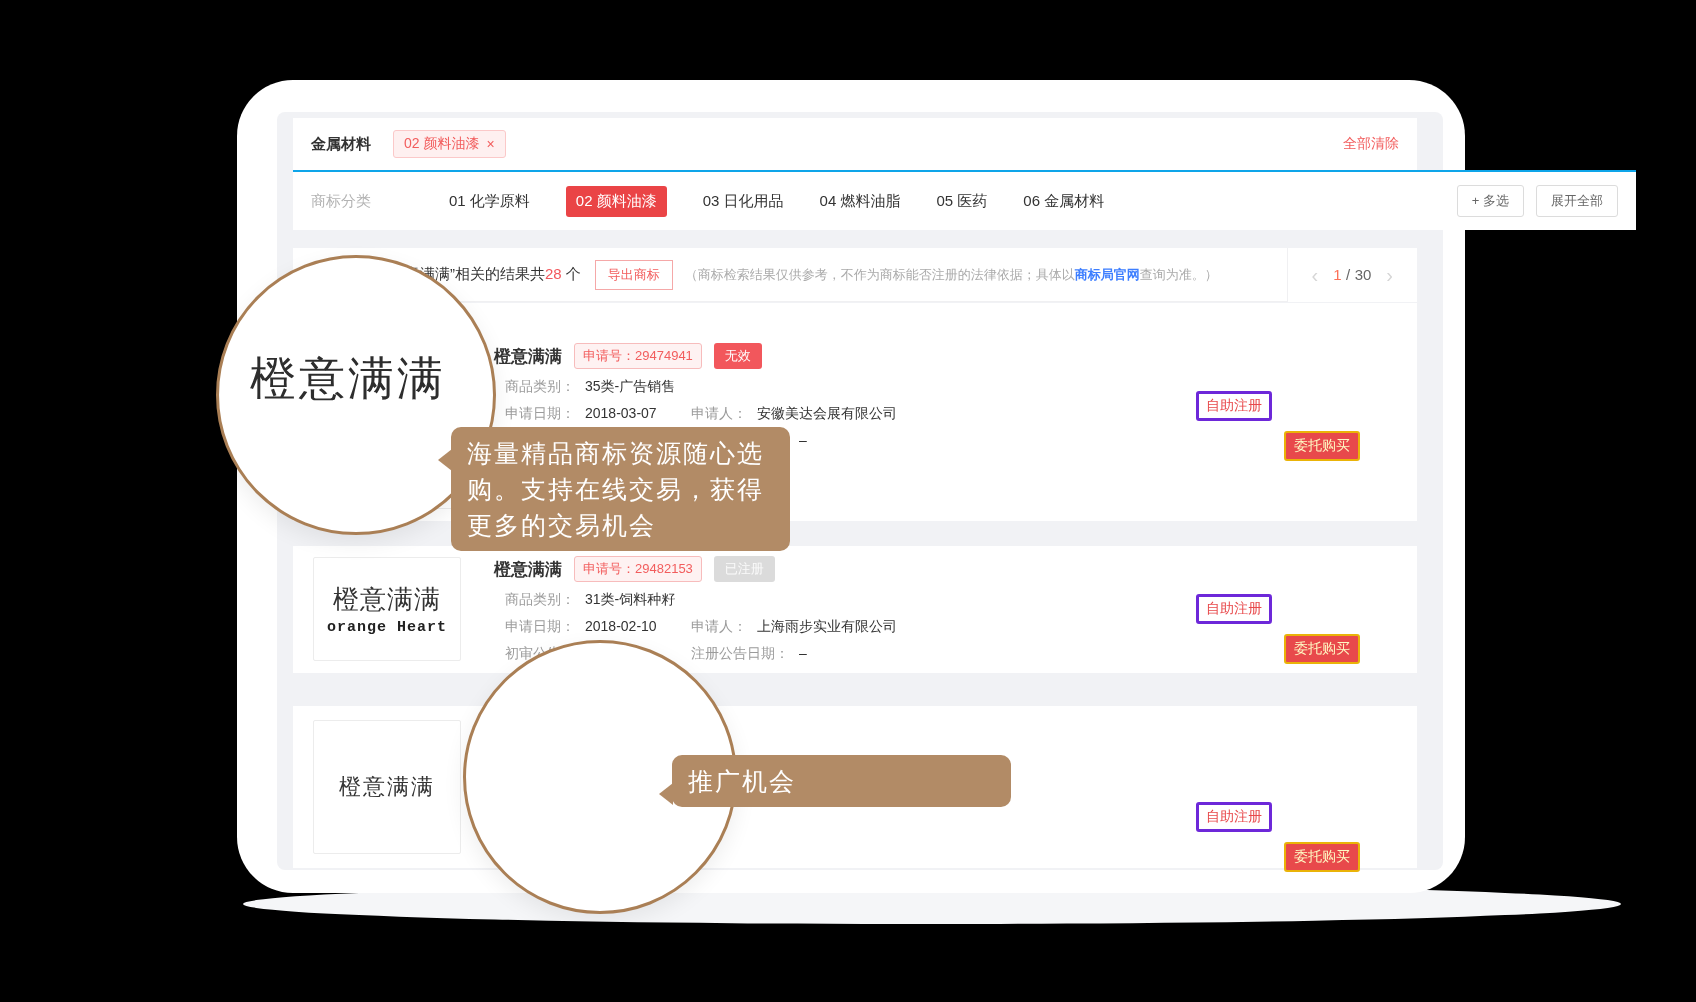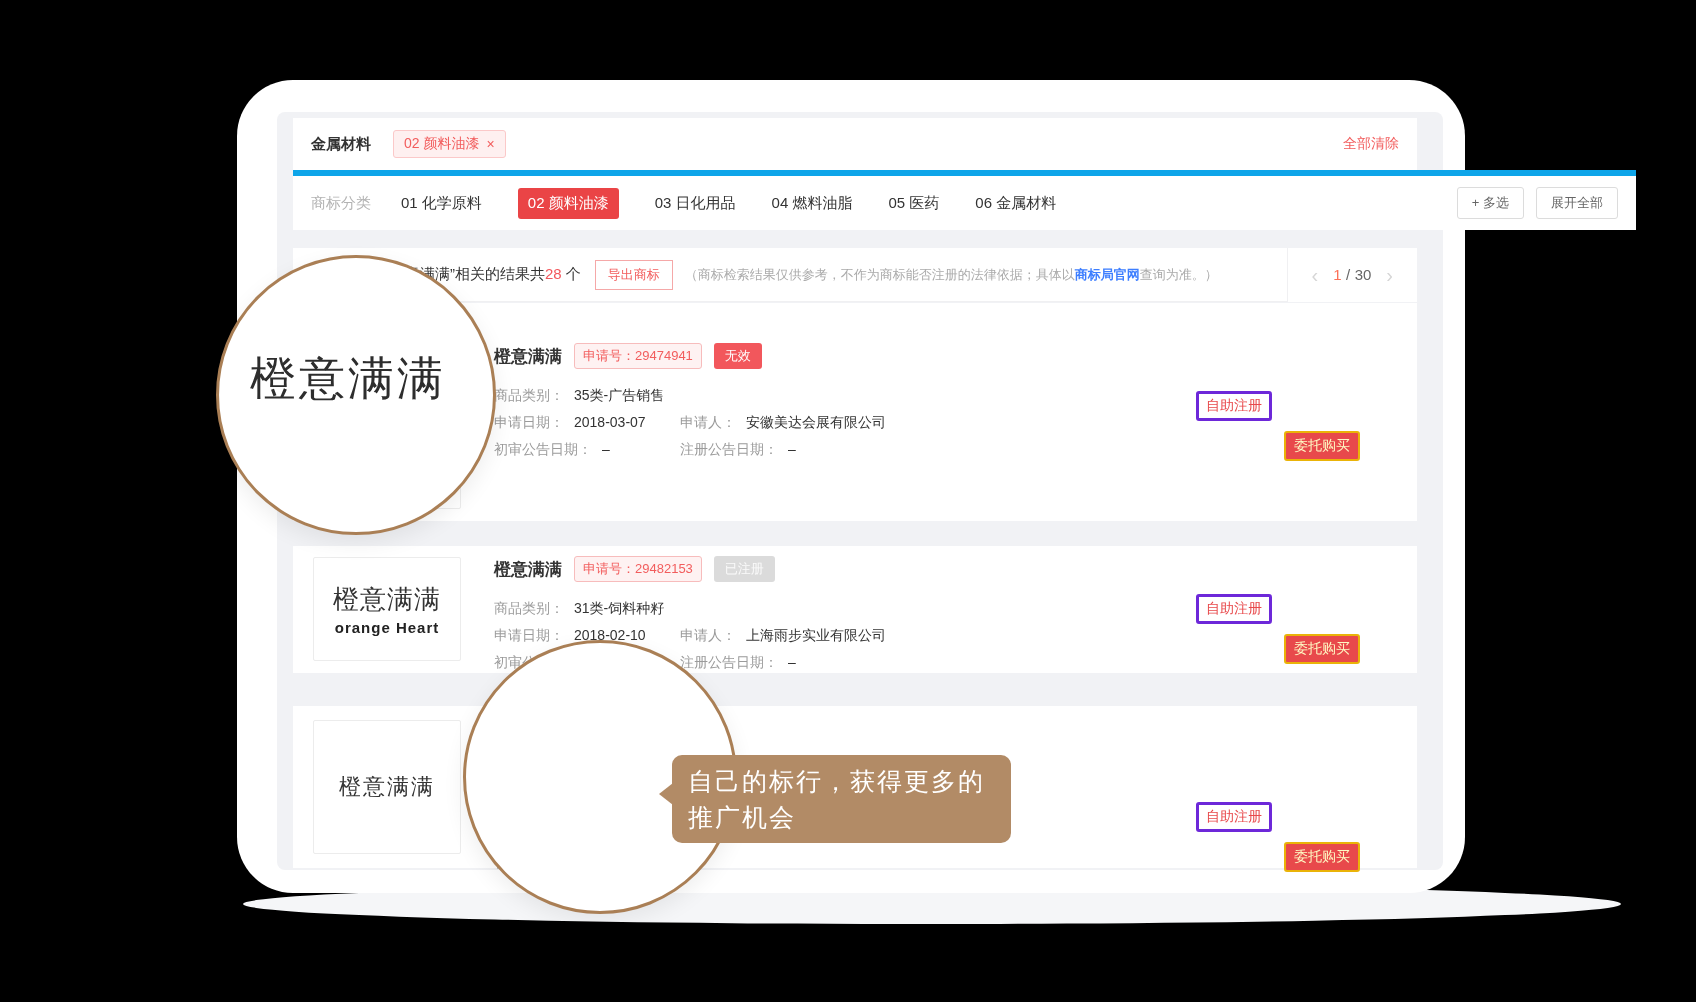--- a/index.html
+++ b/index.html
@@ -19,22 +19,22 @@
   .topbar{position:absolute;left:293px;top:118px;width:1124px;height:52px;background:#fff;
           display:flex;align-items:center;padding:0 18px;box-sizing:border-box;z-index:2;}
   .topbar-label{font-size:15px;color:#333;font-weight:600;}
   .filter-tag{margin-left:22px;display:flex;align-items:center;gap:7px;font-size:14px;color:#f25d5d;
               background:#fef0f0;border:1px solid #fbc9c9;border-radius:3px;padding:4px 10px;cursor:pointer;}
   .filter-tag .x{font-size:14px;line-height:1;}
   .clear-all{margin-left:auto;font-size:14px;color:#f25d5d;cursor:pointer;}
 
   
   .catbar{position:absolute;left:293px;top:170px;width:1343px;height:60px;background:#fff;
-          border-top:6px solid #0ea5e9;display:flex;align-items:center;padding:0 18px;
-          box-sizing:border-box;z-index:2;}
+          border-top:2px solid #0ea5e9;display:flex;align-items:center;padding:0 18px;
+          box-sizing:border-box;z-index:2;gap:48px;}
   .catbar-label{font-size:15px;color:#b3b3b3;margin-right:30px;}
   .cats{display:flex;align-items:center;gap:36px;}
   .cat{font-size:15px;color:#333;cursor:pointer;white-space:nowrap;}
   .cat.sel{background:#ea4446;color:#fff;padding:6px 10px;border-radius:3px;}
   .cat-actions{margin-left:auto;display:flex;gap:12px;}
   .ghost-btn{font-size:13px;color:#666;border:1px solid #dcdcdc;background:#fff;border-radius:3px;
              padding:6px 14px;cursor:pointer;white-space:nowrap;}
 
   
   .results{position:absolute;left:293px;top:248px;width:1124px;height:620px;background:#f1f2f5;z-index:2;}
@@ -58,36 +58,36 @@
   .row2{top:298px;height:127px;}
   .row3{top:458px;height:162px;}
 
   .thumb{position:absolute;left:20px;width:148px;background:#fff;border:1px solid #ececec;
          border-radius:2px;box-sizing:border-box;display:flex;flex-direction:column;
          align-items:center;justify-content:center;}
   .row1 .thumb{top:10px;height:196px;}
   .row2 .thumb{top:11px;height:104px;}
   .row3 .thumb{top:14px;height:134px;}
   .t2a{font-family:"DejaVu Serif",serif;font-size:26px;color:#333;letter-spacing:1px;}
-  .t2b{font-family:Liberation Sans, sans-serif;font-size:15px;font-weight:bold;color:#222;
+  .t2b{font-family:Liberation Mono, monospace;font-size:15px;font-weight:bold;color:#222;
        letter-spacing:1px;margin-top:2px;}
   .t3{font-size:22px;color:#333;letter-spacing:2px;}
 
   .details{position:absolute;left:201px;z-index:6;}
   .row1 .details{top:40px;}
   .row2 .details{top:10px;}
   .row3 .details{top:50px;}
   .title-line{display:flex;align-items:center;gap:12px;margin-bottom:9px;}
   .tm-name{font-size:17px;font-weight:bold;color:#333;}
   .appno{font-size:13px;color:#f25d5d;background:#fef2f2;border:1px solid #f7bcbc;
          border-radius:3px;padding:3px 8px;white-space:nowrap;}
   .status{font-size:13px;color:#fff;border-radius:3px;padding:4px 11px;white-space:nowrap;}
   .status.invalid{background:#f2575c;}
   .status.registered{background:#dbdbdb;color:#fafafa;}
-  .fline{display:flex;align-items:flex-end;height:27px;font-size:14px;}
+  .fline{display:flex;align-items:flex-start;height:27px;font-size:14px;padding-left:11px;}
   .fcol{display:flex;width:186px;}
   .fcol.wide{width:auto;}
   .flabel{color:#9b9b9b;margin-right:10px;white-space:nowrap;}
   .fvalue{color:#333;white-space:nowrap;}
 
   .rowbtns{position:absolute;display:flex;gap:12px;left:903px;z-index:3;}
   .row1 .rowbtns{top:88px;}
   .row2 .rowbtns{top:48px;}
   .row3 .rowbtns{top:96px;}
   .btn{width:76px;height:30px;border-radius:3px;font-size:14px;display:flex;align-items:center;
@@ -287,18 +287,23 @@
         <span class="btn solid">委托购买</span>
       </div>
     </div>
   </div>
 
   <div class="circle circle1">
     <span class="magtext">橙意满满</span>
   </div>
   <div class="circle circle2"></div>
 
+  <div class="callout c1">
+    <span class="arrow"></span>
+    <div>海量精品商标资源随心选</div>
+    <div>购。支持在线交易，获得</div>
+    <div>更多的交易机会</div>
+  </div>
   <div class="callout c2">
     <span class="arrow"></span>
-    <div>自己的标行，获得更多的</div>
     <div>推广机会</div>
   </div>
 </div>
 
 </body></html>

